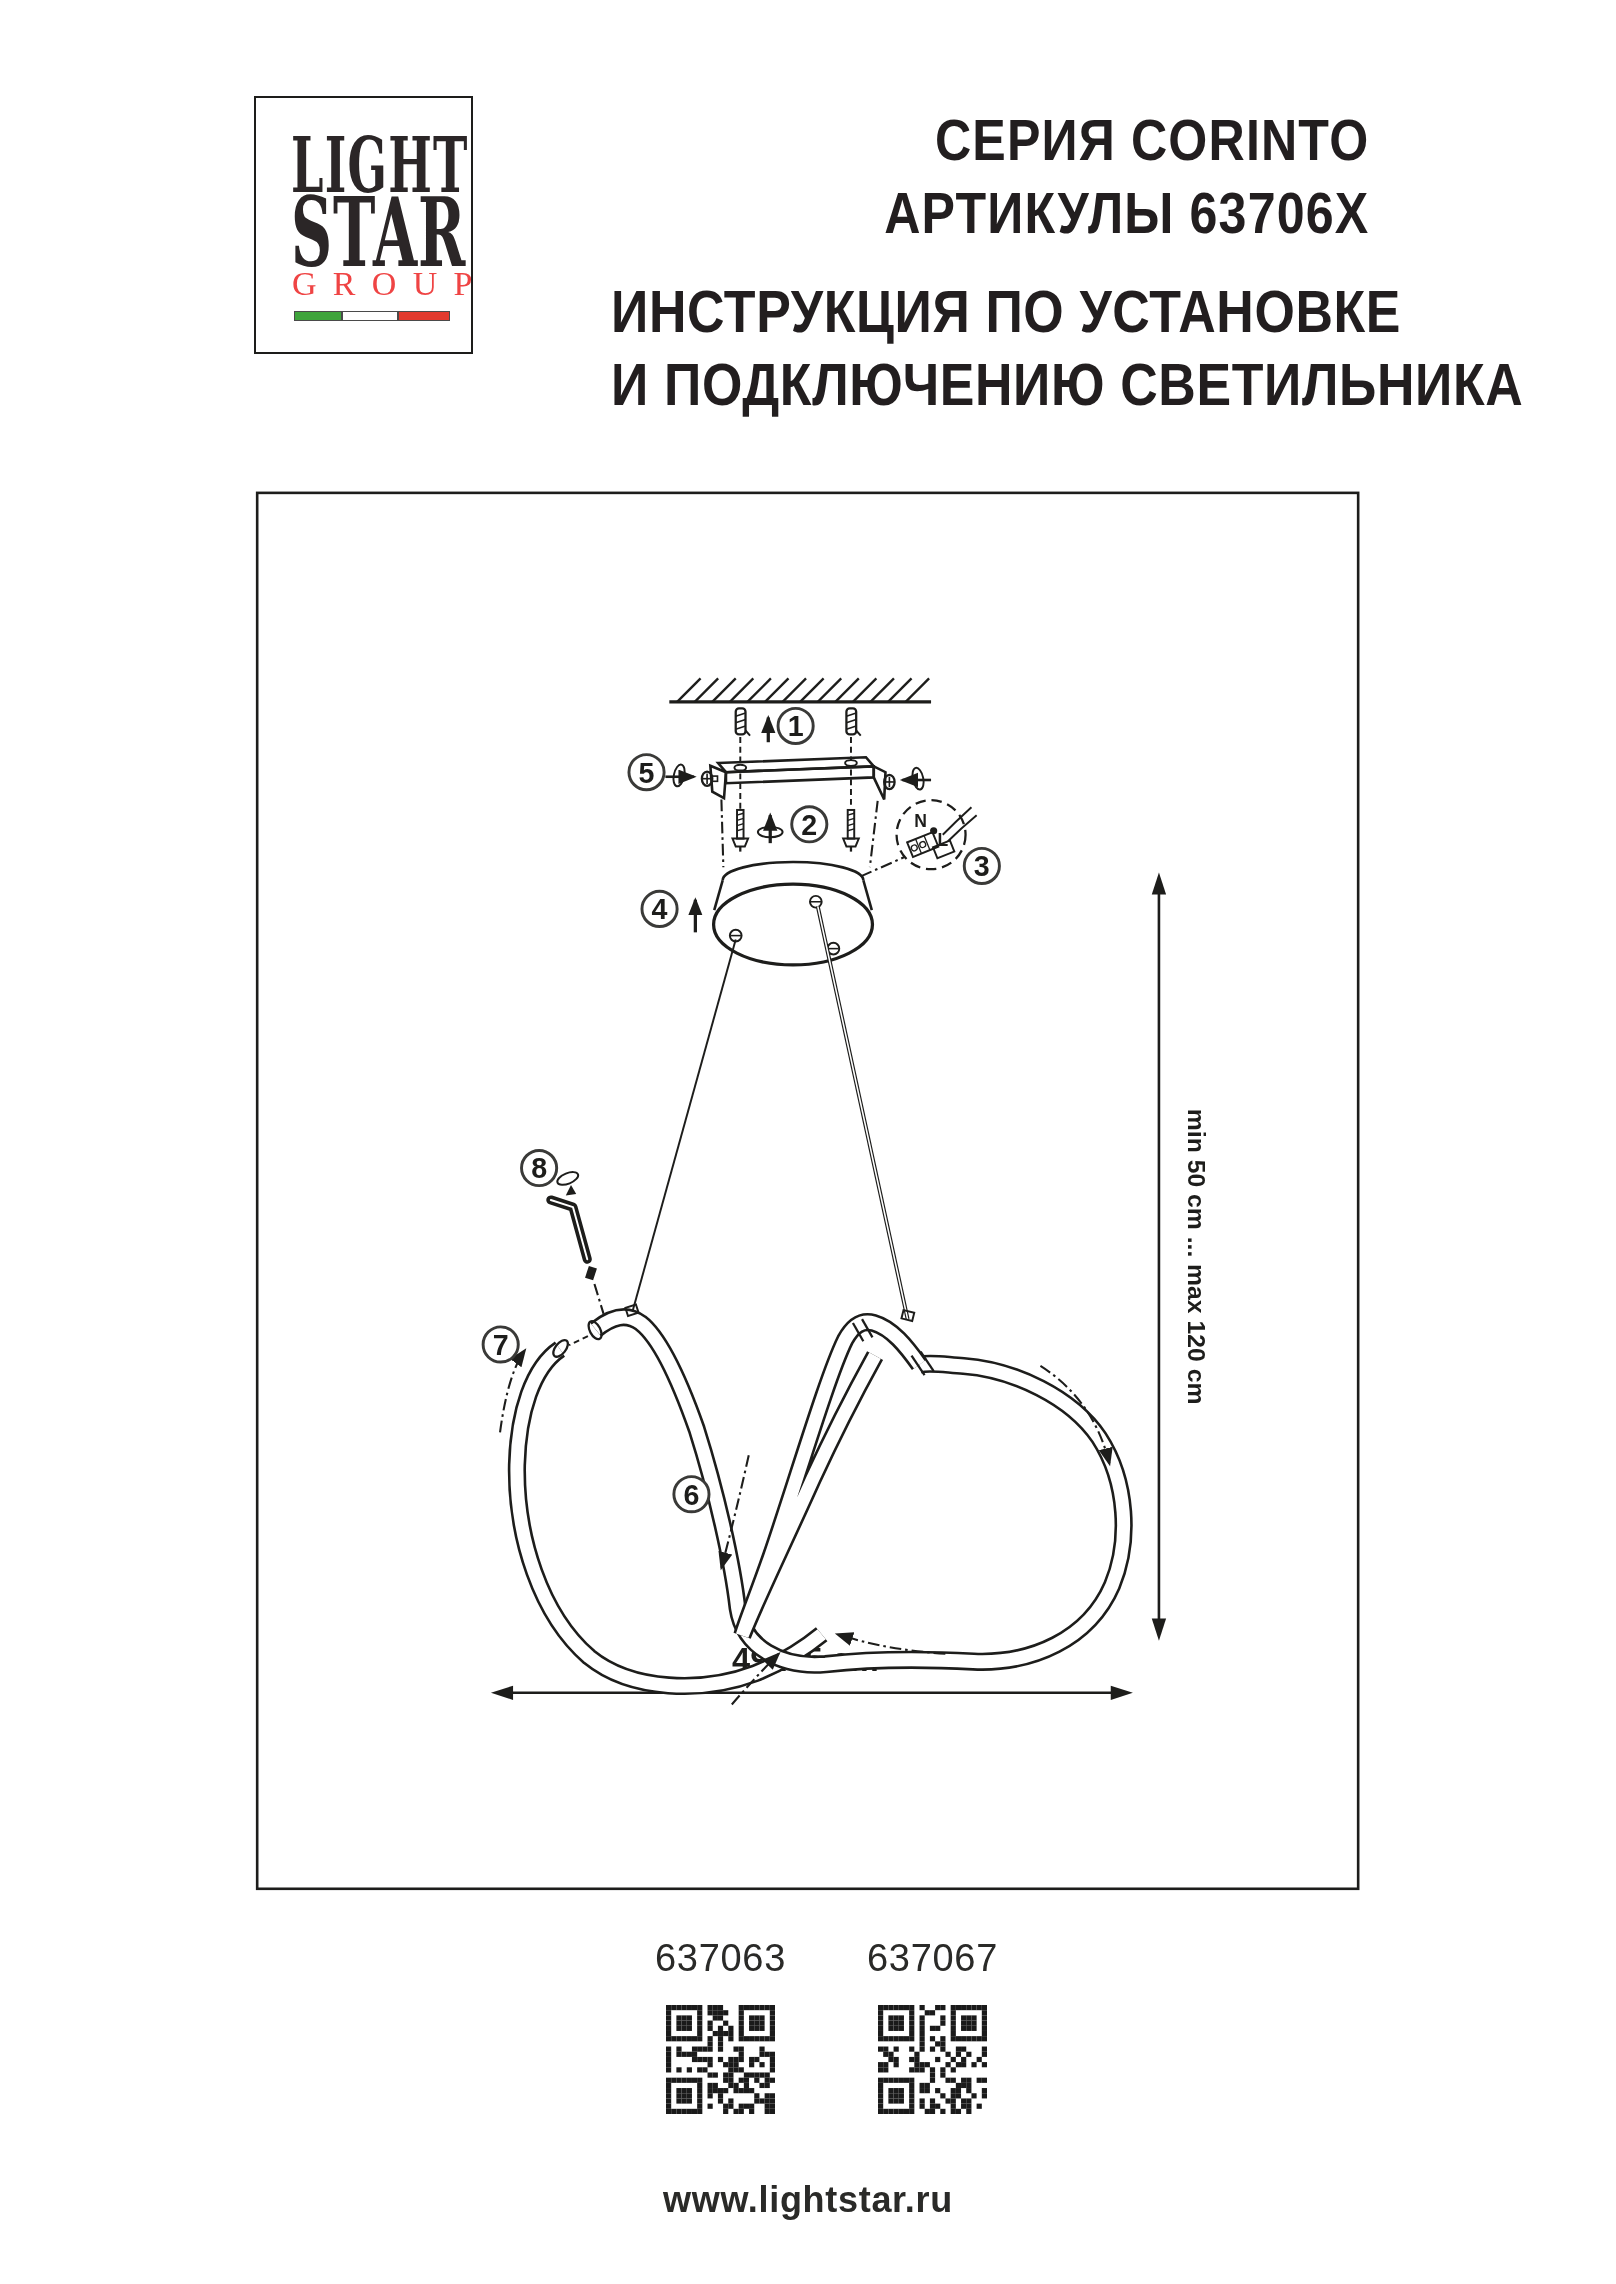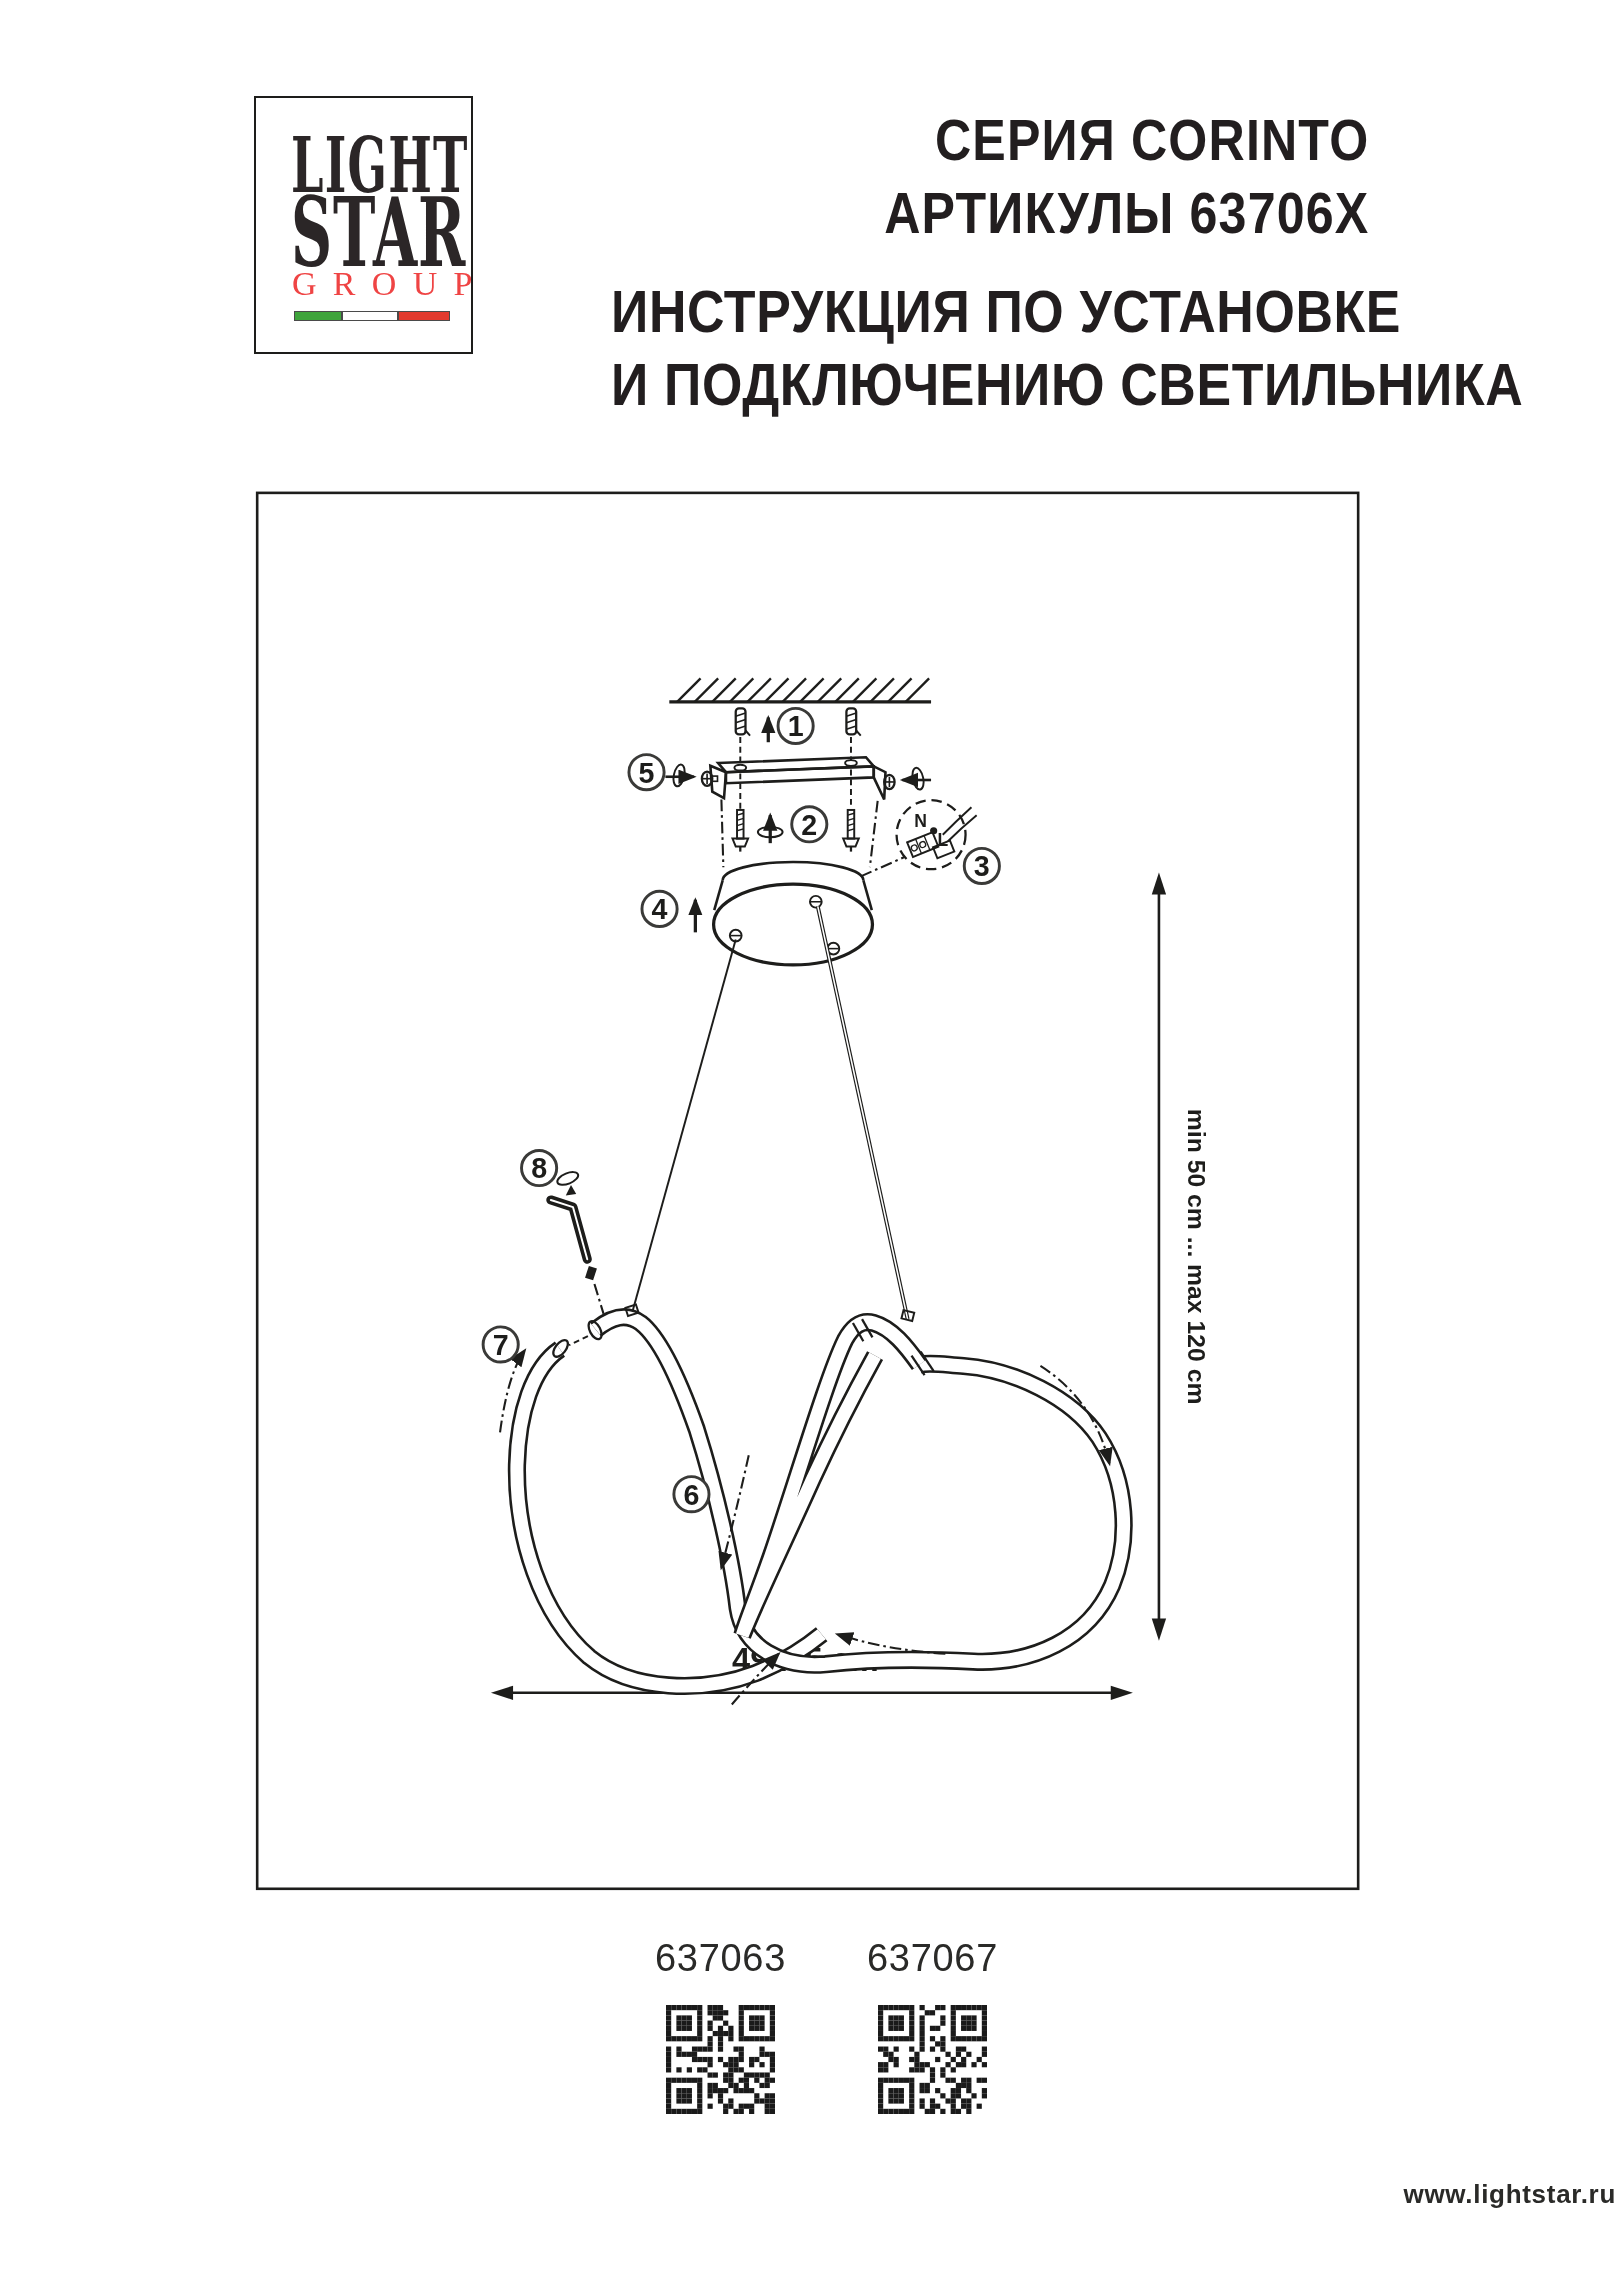--- a/index.html
+++ b/index.html
@@ -35,22 +35,22 @@
   .tube-o{stroke:#1d1d1b;stroke-width:28;fill:none;}
   .tube-i{stroke:#ffffff;stroke-width:20;fill:none;}
   .dashdot{stroke:#1d1d1b;stroke-width:3.2;fill:none;stroke-dasharray:18 6 4 6;}
   .dash{stroke:#1d1d1b;stroke-width:3;fill:none;stroke-dasharray:9 6;}
   .dim-t{font-size:50px;font-weight:bold;text-anchor:middle;}
   
   .qr-item{position:absolute;width:130px;text-align:center;}
   .qr-label{font-size:38px;letter-spacing:0.7px;color:#2a2a28;margin-bottom:25px;text-align:right;}
   .qr-item svg{display:block;margin:0 auto;background:#fff;}
   
-  .footer{position:absolute;left:0;top:2179px;width:100%;text-align:right;
-          font-size:26px;font-weight:bold;letter-spacing:0.7px;color:#2a2a28;}
+  .footer{position:absolute;left:0;top:2179px;width:100%;text-align:center;
+          font-size:36px;font-weight:bold;letter-spacing:0.7px;color:#2a2a28;}
 </style>
 </head>
 <body>
 
 <div class="page">
 
   <div class="logo-box">
     <div class="logo-word logo-light">LIGHT</div>
     <div class="logo-word logo-star">STAR</div>
     <div class="logo-group">GROUP</div>

